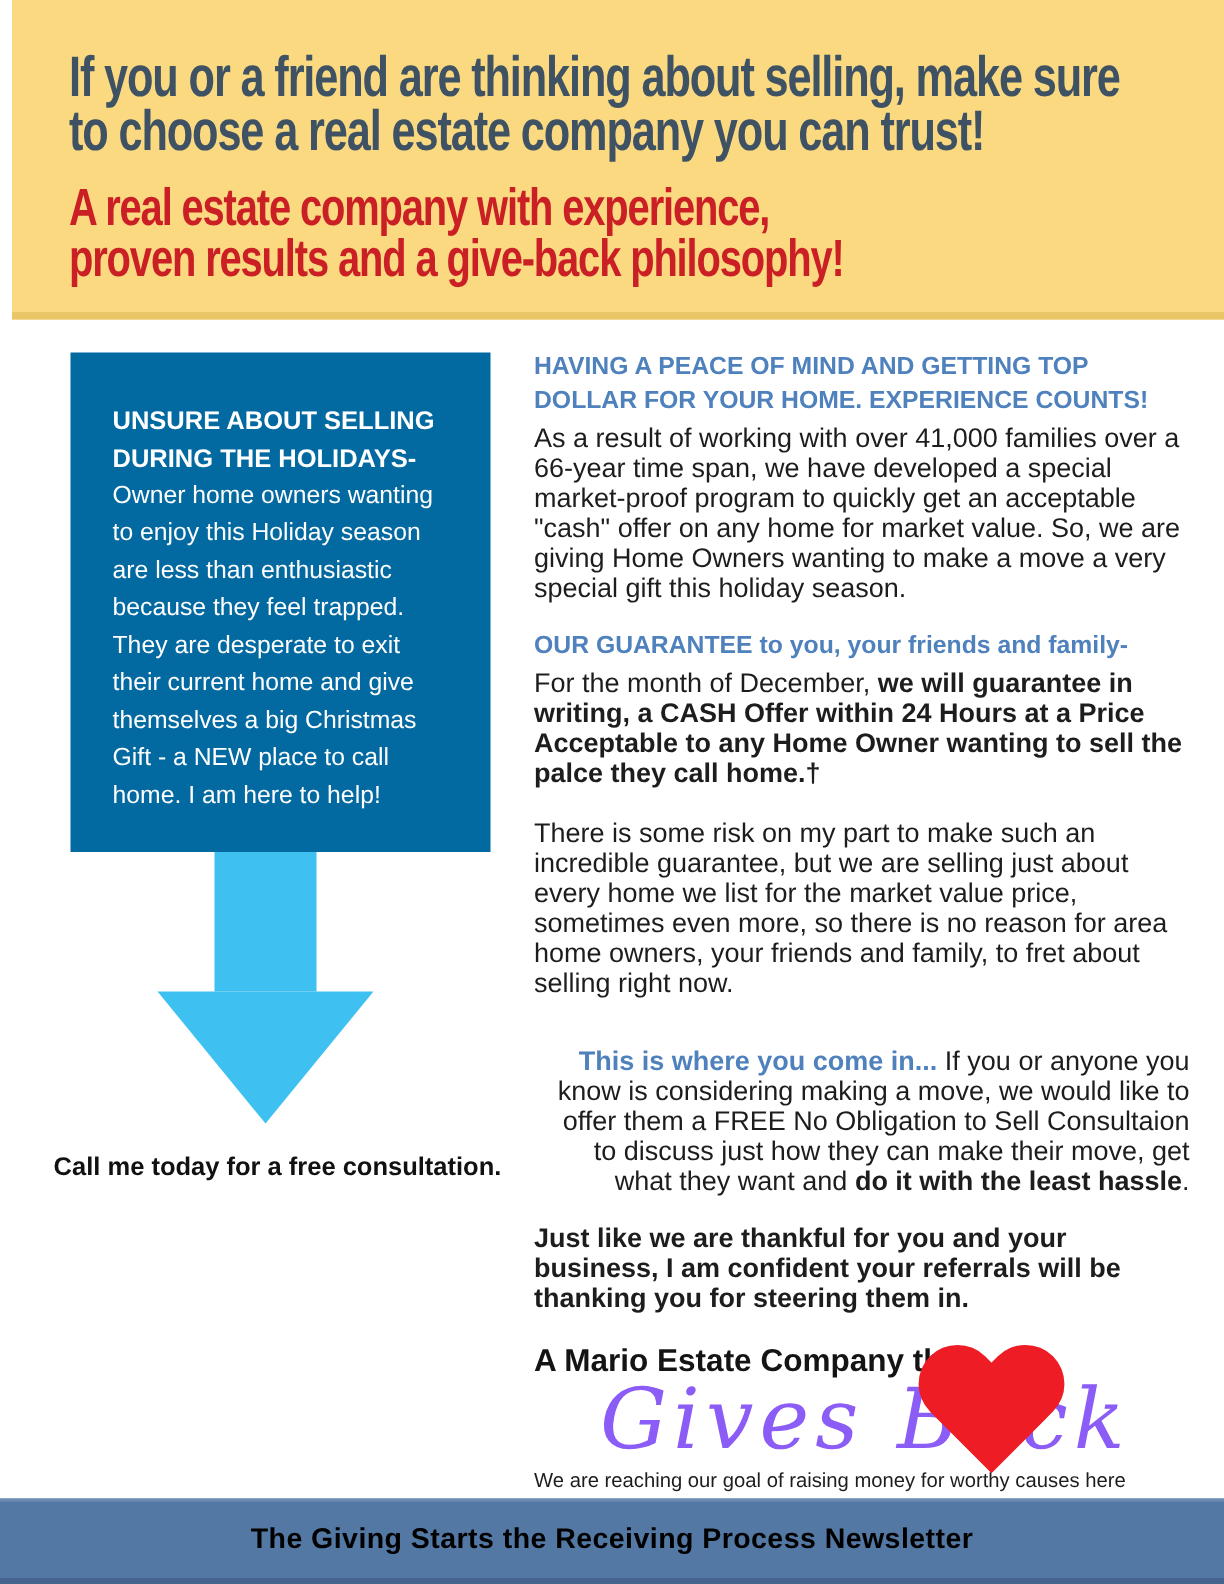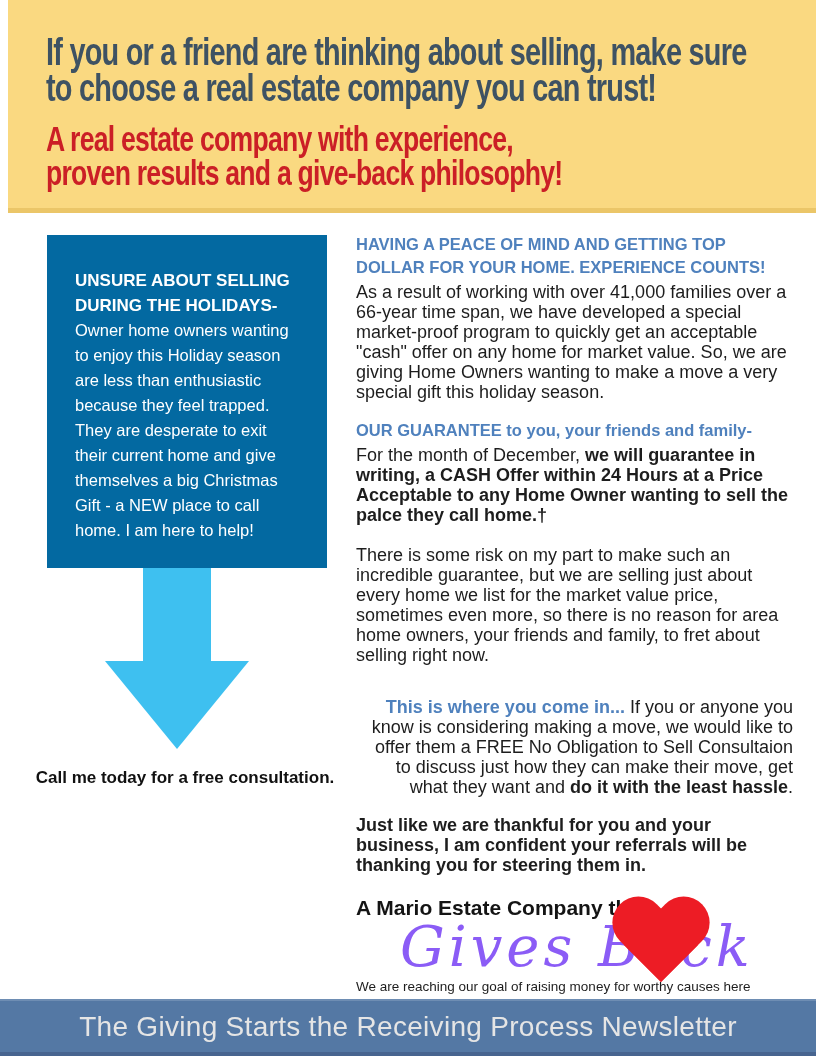--- a/index.html
+++ b/index.html
@@ -91,21 +91,21 @@
   }
   .heart::after { left:0; transform:rotate(45deg); transform-origin:100% 100%; }
 
   
   .footer {
     position:absolute; left:0; right:0; bottom:0; height:57px;
     background:#5478A4; border-top:2px solid #6E8DB3; border-bottom:4px solid #47648F;
     display:flex; align-items:center; justify-content:center;
   }
   .footer-text {
-    color:#e5e5e5; font-weight:normal; font-size:28px; letter-spacing:0.3px;
+    color:#000000; font-weight:bold; font-size:19px; letter-spacing:0.3px;
   }
 </style>
 </head>
 <body>
 
 <div class="page">
 
   <div class="banner">
     <div class="banner-title">
       <div>If you or a friend are thinking about selling, make sure</div>

